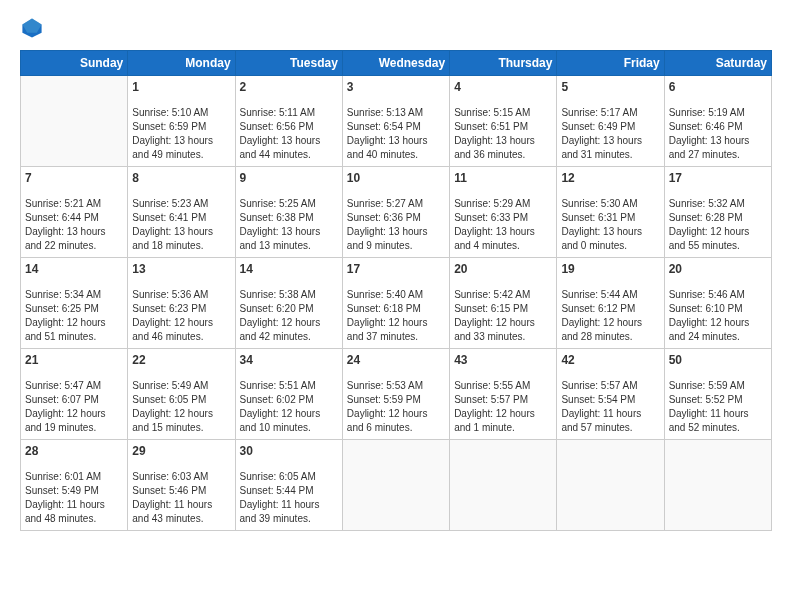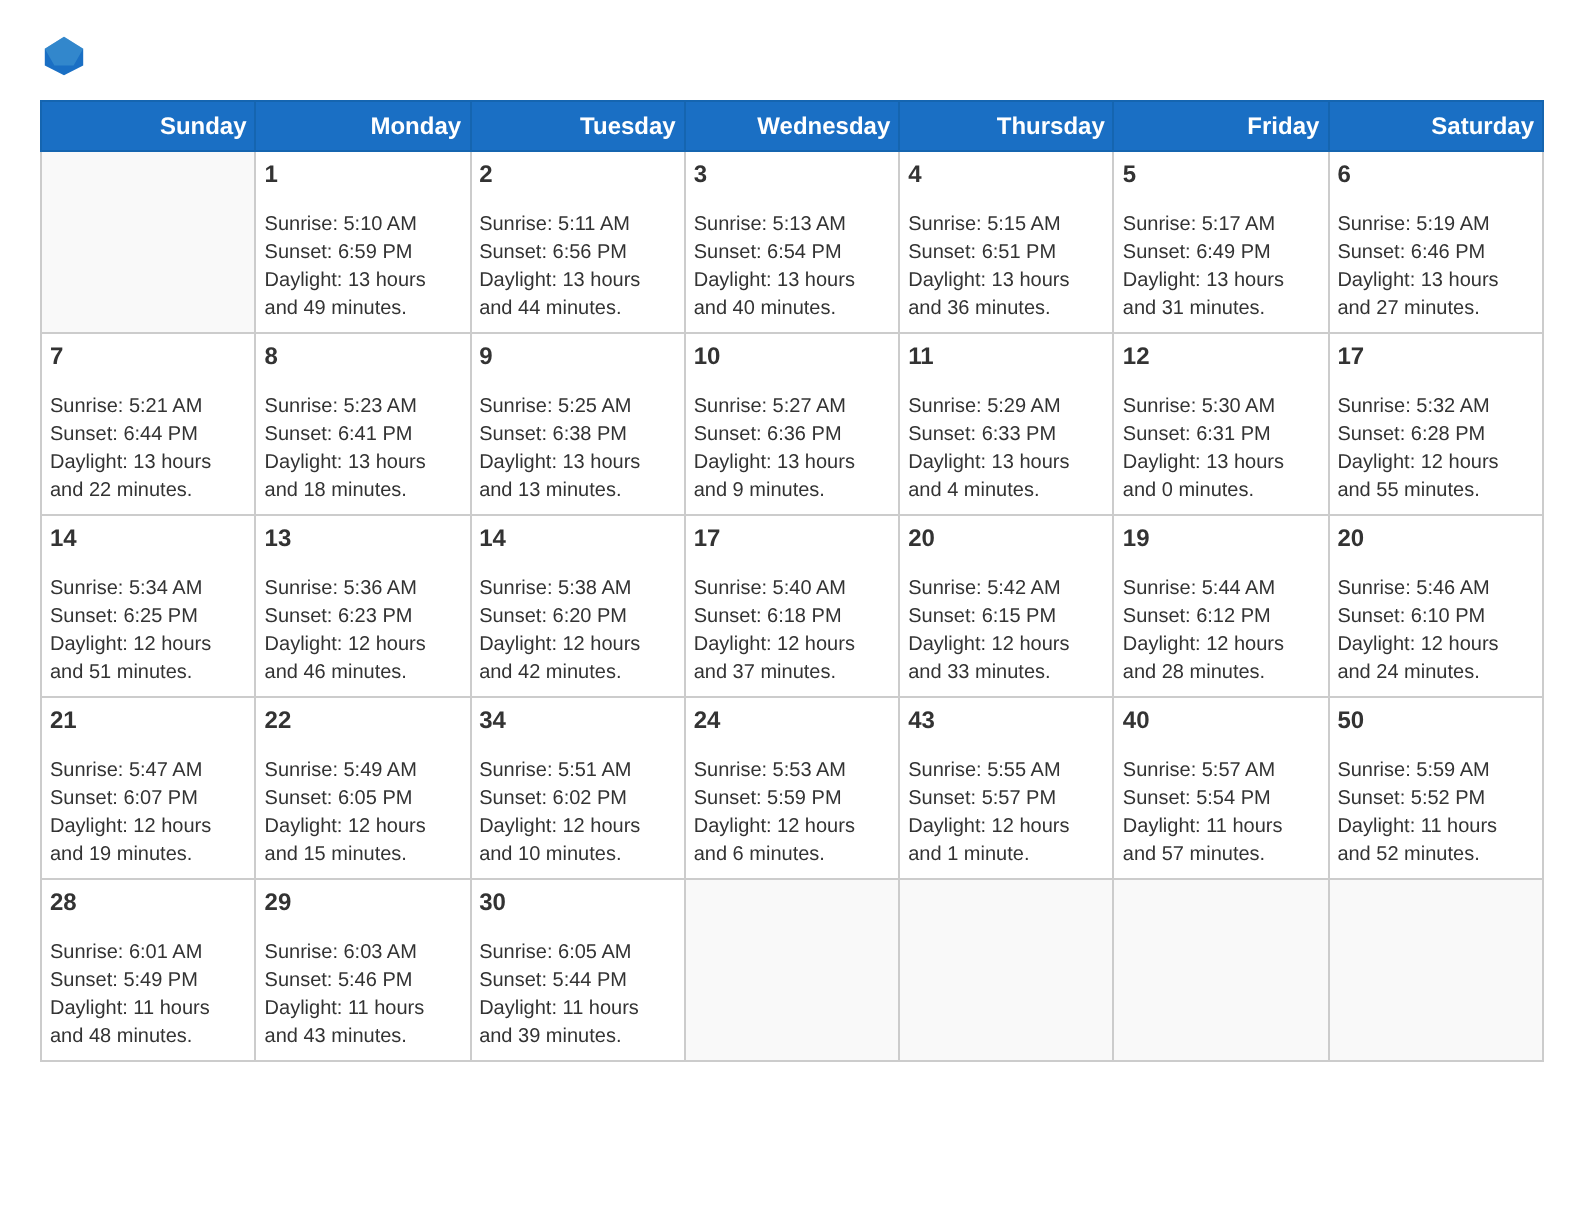--- a/index.html
+++ b/index.html
@@ -332,21 +332,21 @@
         </td>
           <td>
           <div class="day-num">43</div>
           <div class="day-info">
             Sunrise: 5:55 AM<br>
             Sunset: 5:57 PM<br>
             Daylight: 12 hours and 1 minute.
           </div>
         </td>
           <td>
-          <div class="day-num">40</div>
+          <div class="day-num">42</div>
           <div class="day-info">
             Sunrise: 5:57 AM<br>
             Sunset: 5:54 PM<br>
             Daylight: 11 hours and 57 minutes.
           </div>
         </td>
           <td>
           <div class="day-num">50</div>
           <div class="day-info">
             Sunrise: 5:59 AM<br>

